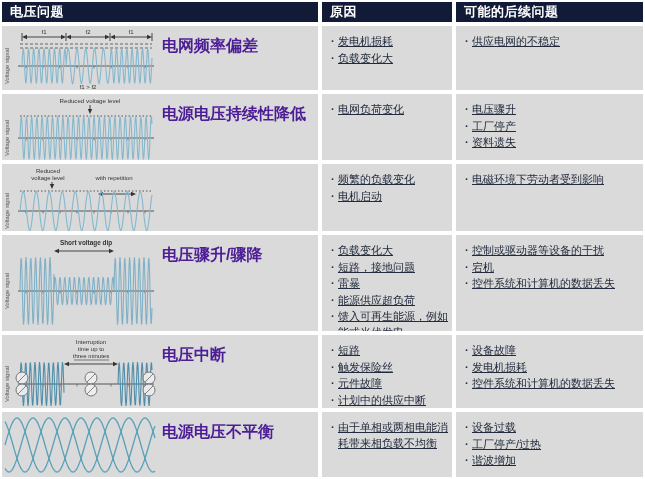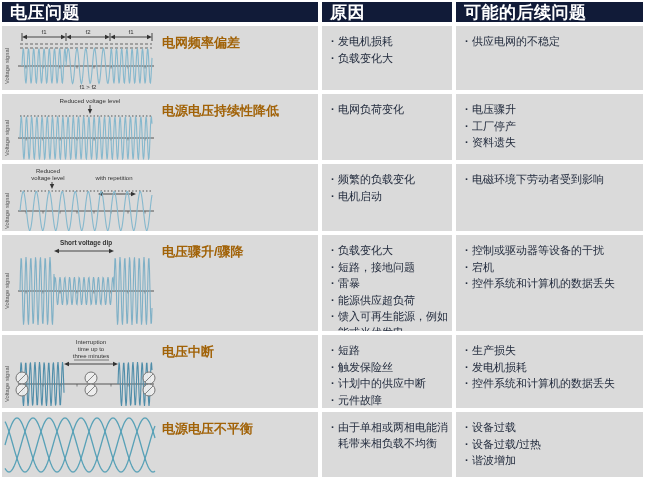--- a/index.html
+++ b/index.html
@@ -4,32 +4,32 @@
 <style>
   html,body{margin:0;padding:0;background:#ffffff;}
   .table{
     width:645px;height:479px;box-sizing:border-box;background:#ffffff;
     display:grid;grid-template-columns:316px 130px 187px;
     grid-template-rows:20px 64px 66px 67px 96px 73px 65px;
     gap:4px;padding:2px;
     font-family:"Liberation Sans","DejaVu Sans",sans-serif;
   }
   .hcell{
-    background:#111b38;color:#ffffff;font-weight:bold;font-size:17px;
+    background:#111b38;color:#ffffff;font-weight:bold;font-size:13px;
     display:flex;align-items:center;padding-left:8px;letter-spacing:.5px;
   }
   .pcell{background:#dadada;display:flex;overflow:hidden;}
   .wave{flex:0 0 158px;width:158px;padding-top:1px;}
   .plabel{
-    flex:1;font-size:13px;font-weight:700;color:#a16207;
+    flex:1;font-size:16px;font-weight:700;color:#4c1d95;
     padding:8px 6px 0 2px;line-height:1.45;
   }
   .lcell{background:#dadada;padding:8px 4px 0 7px;overflow:hidden;}
   ul.blist{margin:0;padding:0;list-style:none;font-size:11px;color:#232c3e;line-height:1.42;}
-  ul.blist li{position:relative;padding-left:9px;margin:0 0 1px 0;}
+  ul.blist li{position:relative;padding-left:9px;margin:0 0 1px 0;text-decoration:underline;}
   ul.blist li::before{content:"·";position:absolute;left:2px;top:0;font-weight:700;color:#232c3e;}
   svg text{font-family:"Liberation Sans","DejaVu Sans",sans-serif;}
 </style>
 </head>
 <body>
 
 <div class="table" id="grid">
   <div class="hcell">电压问题</div>
   <div class="hcell">原因</div>
   <div class="hcell">可能的后续问题</div>
@@ -215,44 +215,44 @@
           <circle cx="147" cy="54" r="6" fill="#efefef" fill-opacity="0.92" stroke="#777" stroke-width="1"></circle>
           <line x1="142.8" y1="58.2" x2="151.2" y2="49.8" stroke="#777" stroke-width="0.9"></line>
           <text x="7" y="48" font-size="5.8" fill="#555" text-anchor="middle" transform="rotate(-90 7 48)">Voltage signal</text>
         </svg></div>
       <div class="plabel">电压中断</div>
     </div>
     <div class="lcell">
       <ul class="blist">
         <li>短路</li>
         <li>触发保险丝</li>
+        <li>元件故障</li>
         <li>计划中的供应中断</li>
-        <li>元件故障</li>
-      </ul>
-    </div>
-    <div class="lcell">
-      <ul class="blist">
-        <li>生产损失</li>
+      </ul>
+    </div>
+    <div class="lcell">
+      <ul class="blist">
+        <li>设备故障</li>
         <li>发电机损耗</li>
         <li>控件系统和计算机的数据丢失</li>
       </ul>
     </div>
     <div class="pcell">
       <div class="wave"><svg width="158" height="65" viewBox="0 0 158 65">
           <path d="M3.0 32.0L3.5 30.2L4.0 28.5L4.5 26.7L5.0 25.0L5.5 23.3L6.0 21.7L6.5 20.1L7.0 18.5L7.5 17.0L8.0 15.6L8.5 14.2L9.0 12.9L9.5 11.7L10.0 10.6L10.5 9.6L11.0 8.6L11.5 7.8L12.0 7.1L12.5 6.4L13.0 5.9L13.5 5.5L14.0 5.2L14.5 5.1L15.0 5.0L15.5 5.1L16.0 5.2L16.5 5.5L17.0 5.9L17.5 6.4L18.0 7.1L18.5 7.8L19.0 8.6L19.5 9.6L20.0 10.6L20.5 11.7L21.0 12.9L21.5 14.2L22.0 15.6L22.5 17.0L23.0 18.5L23.5 20.1L24.0 21.7L24.5 23.3L25.0 25.0L25.5 26.7L26.0 28.5L26.5 30.2L27.0 32.0L27.5 33.8L28.0 35.5L28.5 37.3L29.0 39.0L29.5 40.7L30.0 42.3L30.5 43.9L31.0 45.5L31.5 47.0L32.0 48.4L32.5 49.8L33.0 51.1L33.5 52.3L34.0 53.4L34.5 54.4L35.0 55.4L35.5 56.2L36.0 56.9L36.5 57.6L37.0 58.1L37.5 58.5L38.0 58.8L38.5 58.9L39.0 59.0L39.5 58.9L40.0 58.8L40.5 58.5L41.0 58.1L41.5 57.6L42.0 56.9L42.5 56.2L43.0 55.4L43.5 54.4L44.0 53.4L44.5 52.3L45.0 51.1L45.5 49.8L46.0 48.4L46.5 47.0L47.0 45.5L47.5 43.9L48.0 42.3L48.5 40.7L49.0 39.0L49.5 37.3L50.0 35.5L50.5 33.8L51.0 32.0L51.5 30.2L52.0 28.5L52.5 26.7L53.0 25.0L53.5 23.3L54.0 21.7L54.5 20.1L55.0 18.5L55.5 17.0L56.0 15.6L56.5 14.2L57.0 12.9L57.5 11.7L58.0 10.6L58.5 9.6L59.0 8.6L59.5 7.8L60.0 7.1L60.5 6.4L61.0 5.9L61.5 5.5L62.0 5.2L62.5 5.1L63.0 5.0L63.5 5.1L64.0 5.2L64.5 5.5L65.0 5.9L65.5 6.4L66.0 7.1L66.5 7.8L67.0 8.6L67.5 9.6L68.0 10.6L68.5 11.7L69.0 12.9L69.5 14.2L70.0 15.6L70.5 17.0L71.0 18.5L71.5 20.1L72.0 21.7L72.5 23.3L73.0 25.0L73.5 26.7L74.0 28.5L74.5 30.2L75.0 32.0L75.5 33.8L76.0 35.5L76.5 37.3L77.0 39.0L77.5 40.7L78.0 42.3L78.5 43.9L79.0 45.5L79.5 47.0L80.0 48.4L80.5 49.8L81.0 51.1L81.5 52.3L82.0 53.4L82.5 54.4L83.0 55.4L83.5 56.2L84.0 56.9L84.5 57.6L85.0 58.1L85.5 58.5L86.0 58.8L86.5 58.9L87.0 59.0L87.5 58.9L88.0 58.8L88.5 58.5L89.0 58.1L89.5 57.6L90.0 56.9L90.5 56.2L91.0 55.4L91.5 54.4L92.0 53.4L92.5 52.3L93.0 51.1L93.5 49.8L94.0 48.4L94.5 47.0L95.0 45.5L95.5 43.9L96.0 42.3L96.5 40.7L97.0 39.0L97.5 37.3L98.0 35.5L98.5 33.8L99.0 32.0L99.5 30.2L100.0 28.5L100.5 26.7L101.0 25.0L101.5 23.3L102.0 21.7L102.5 20.1L103.0 18.5L103.5 17.0L104.0 15.6L104.5 14.2L105.0 12.9L105.5 11.7L106.0 10.6L106.5 9.6L107.0 8.6L107.5 7.8L108.0 7.1L108.5 6.4L109.0 5.9L109.5 5.5L110.0 5.2L110.5 5.1L111.0 5.0L111.5 5.1L112.0 5.2L112.5 5.5L113.0 5.9L113.5 6.4L114.0 7.1L114.5 7.8L115.0 8.6L115.5 9.6L116.0 10.6L116.5 11.7L117.0 12.9L117.5 14.2L118.0 15.6L118.5 17.0L119.0 18.5L119.5 20.1L120.0 21.7L120.5 23.3L121.0 25.0L121.5 26.7L122.0 28.5L122.5 30.2L123.0 32.0L123.5 33.8L124.0 35.5L124.5 37.3L125.0 39.0L125.5 40.7L126.0 42.3L126.5 43.9L127.0 45.5L127.5 47.0L128.0 48.4L128.5 49.8L129.0 51.1L129.5 52.3L130.0 53.4L130.5 54.4L131.0 55.4L131.5 56.2L132.0 56.9L132.5 57.6L133.0 58.1L133.5 58.5L134.0 58.8L134.5 58.9L135.0 59.0L135.5 58.9L136.0 58.8L136.5 58.5L137.0 58.1L137.5 57.6L138.0 56.9L138.5 56.2L139.0 55.4L139.5 54.4L140.0 53.4L140.5 52.3L141.0 51.1L141.5 49.8L142.0 48.4L142.5 47.0L143.0 45.5L143.5 43.9L144.0 42.3L144.5 40.7L145.0 39.0L145.5 37.3L146.0 35.5L146.5 33.8L147.0 32.0L147.5 30.2L148.0 28.5L148.5 26.7L149.0 25.0L149.5 23.3L150.0 21.7L150.5 20.1L151.0 18.5L151.5 17.0L152.0 15.6L152.5 14.2L153.0 12.9" stroke="#58a1b7" stroke-width="1.3" fill="none"></path>
           <path d="M3.0 8.6L3.5 9.5L4.0 10.6L4.5 11.7L5.0 12.9L5.5 14.2L6.0 15.6L6.5 17.0L7.0 18.5L7.5 20.0L8.0 21.7L8.5 23.3L9.0 25.0L9.5 26.7L10.0 28.5L10.5 30.2L11.0 32.0L11.5 33.8L12.0 35.5L12.5 37.3L13.0 39.0L13.5 40.7L14.0 42.3L14.5 43.9L15.0 45.5L15.5 47.0L16.0 48.4L16.5 49.8L17.0 51.1L17.5 52.3L18.0 53.4L18.5 54.4L19.0 55.4L19.5 56.2L20.0 56.9L20.5 57.6L21.0 58.1L21.5 58.5L22.0 58.8L22.5 58.9L23.0 59.0L23.5 58.9L24.0 58.8L24.5 58.5L25.0 58.1L25.5 57.6L26.0 56.9L26.5 56.2L27.0 55.4L27.5 54.5L28.0 53.4L28.5 52.3L29.0 51.1L29.5 49.8L30.0 48.4L30.5 47.0L31.0 45.5L31.5 44.0L32.0 42.3L32.5 40.7L33.0 39.0L33.5 37.3L34.0 35.5L34.5 33.8L35.0 32.0L35.5 30.2L36.0 28.5L36.5 26.7L37.0 25.0L37.5 23.3L38.0 21.7L38.5 20.1L39.0 18.5L39.5 17.0L40.0 15.6L40.5 14.2L41.0 12.9L41.5 11.7L42.0 10.6L42.5 9.6L43.0 8.6L43.5 7.8L44.0 7.1L44.5 6.4L45.0 5.9L45.5 5.5L46.0 5.2L46.5 5.1L47.0 5.0L47.5 5.1L48.0 5.2L48.5 5.5L49.0 5.9L49.5 6.4L50.0 7.1L50.5 7.8L51.0 8.6L51.5 9.5L52.0 10.6L52.5 11.7L53.0 12.9L53.5 14.2L54.0 15.6L54.5 17.0L55.0 18.5L55.5 20.0L56.0 21.7L56.5 23.3L57.0 25.0L57.5 26.7L58.0 28.5L58.5 30.2L59.0 32.0L59.5 33.8L60.0 35.5L60.5 37.3L61.0 39.0L61.5 40.7L62.0 42.3L62.5 43.9L63.0 45.5L63.5 47.0L64.0 48.4L64.5 49.8L65.0 51.1L65.5 52.3L66.0 53.4L66.5 54.4L67.0 55.4L67.5 56.2L68.0 56.9L68.5 57.6L69.0 58.1L69.5 58.5L70.0 58.8L70.5 58.9L71.0 59.0L71.5 58.9L72.0 58.8L72.5 58.5L73.0 58.1L73.5 57.6L74.0 56.9L74.5 56.2L75.0 55.4L75.5 54.5L76.0 53.4L76.5 52.3L77.0 51.1L77.5 49.8L78.0 48.4L78.5 47.0L79.0 45.5L79.5 44.0L80.0 42.3L80.5 40.7L81.0 39.0L81.5 37.3L82.0 35.5L82.5 33.8L83.0 32.0L83.5 30.2L84.0 28.5L84.5 26.7L85.0 25.0L85.5 23.3L86.0 21.7L86.5 20.1L87.0 18.5L87.5 17.0L88.0 15.6L88.5 14.2L89.0 12.9L89.5 11.7L90.0 10.6L90.5 9.6L91.0 8.6L91.5 7.8L92.0 7.1L92.5 6.4L93.0 5.9L93.5 5.5L94.0 5.2L94.5 5.1L95.0 5.0L95.5 5.1L96.0 5.2L96.5 5.5L97.0 5.9L97.5 6.4L98.0 7.1L98.5 7.8L99.0 8.6L99.5 9.5L100.0 10.6L100.5 11.7L101.0 12.9L101.5 14.2L102.0 15.6L102.5 17.0L103.0 18.5L103.5 20.0L104.0 21.7L104.5 23.3L105.0 25.0L105.5 26.7L106.0 28.5L106.5 30.2L107.0 32.0L107.5 33.8L108.0 35.5L108.5 37.3L109.0 39.0L109.5 40.7L110.0 42.3L110.5 43.9L111.0 45.5L111.5 47.0L112.0 48.4L112.5 49.8L113.0 51.1L113.5 52.3L114.0 53.4L114.5 54.4L115.0 55.4L115.5 56.2L116.0 56.9L116.5 57.6L117.0 58.1L117.5 58.5L118.0 58.8L118.5 58.9L119.0 59.0L119.5 58.9L120.0 58.8L120.5 58.5L121.0 58.1L121.5 57.6L122.0 56.9L122.5 56.2L123.0 55.4L123.5 54.5L124.0 53.4L124.5 52.3L125.0 51.1L125.5 49.8L126.0 48.4L126.5 47.0L127.0 45.5L127.5 44.0L128.0 42.3L128.5 40.7L129.0 39.0L129.5 37.3L130.0 35.5L130.5 33.8L131.0 32.0L131.5 30.2L132.0 28.5L132.5 26.7L133.0 25.0L133.5 23.3L134.0 21.7L134.5 20.1L135.0 18.5L135.5 17.0L136.0 15.6L136.5 14.2L137.0 12.9L137.5 11.7L138.0 10.6L138.5 9.6L139.0 8.6L139.5 7.8L140.0 7.1L140.5 6.4L141.0 5.9L141.5 5.5L142.0 5.2L142.5 5.1L143.0 5.0L143.5 5.1L144.0 5.2L144.5 5.5L145.0 5.9L145.5 6.4L146.0 7.1L146.5 7.8L147.0 8.6L147.5 9.5L148.0 10.6L148.5 11.7L149.0 12.9L149.5 14.2L150.0 15.6L150.5 17.0L151.0 18.5L151.5 20.0L152.0 21.7L152.5 23.3L153.0 25.0" stroke="#58a1b7" stroke-width="1.3" fill="none"></path>
           <path d="M3.0 55.4L3.5 56.2L4.0 56.9L4.5 57.6L5.0 58.1L5.5 58.5L6.0 58.8L6.5 58.9L7.0 59.0L7.5 58.9L8.0 58.8L8.5 58.5L9.0 58.1L9.5 57.6L10.0 56.9L10.5 56.2L11.0 55.4L11.5 54.4L12.0 53.4L12.5 52.3L13.0 51.1L13.5 49.8L14.0 48.4L14.5 47.0L15.0 45.5L15.5 43.9L16.0 42.3L16.5 40.7L17.0 39.0L17.5 37.3L18.0 35.5L18.5 33.8L19.0 32.0L19.5 30.2L20.0 28.5L20.5 26.7L21.0 25.0L21.5 23.3L22.0 21.7L22.5 20.1L23.0 18.5L23.5 17.0L24.0 15.6L24.5 14.2L25.0 12.9L25.5 11.7L26.0 10.6L26.5 9.5L27.0 8.6L27.5 7.8L28.0 7.1L28.5 6.4L29.0 5.9L29.5 5.5L30.0 5.2L30.5 5.1L31.0 5.0L31.5 5.1L32.0 5.2L32.5 5.5L33.0 5.9L33.5 6.4L34.0 7.1L34.5 7.8L35.0 8.6L35.5 9.6L36.0 10.6L36.5 11.7L37.0 12.9L37.5 14.2L38.0 15.6L38.5 17.0L39.0 18.5L39.5 20.1L40.0 21.7L40.5 23.3L41.0 25.0L41.5 26.7L42.0 28.5L42.5 30.2L43.0 32.0L43.5 33.8L44.0 35.5L44.5 37.3L45.0 39.0L45.5 40.7L46.0 42.3L46.5 43.9L47.0 45.5L47.5 47.0L48.0 48.4L48.5 49.8L49.0 51.1L49.5 52.3L50.0 53.4L50.5 54.5L51.0 55.4L51.5 56.2L52.0 56.9L52.5 57.6L53.0 58.1L53.5 58.5L54.0 58.8L54.5 58.9L55.0 59.0L55.5 58.9L56.0 58.8L56.5 58.5L57.0 58.1L57.5 57.6L58.0 56.9L58.5 56.2L59.0 55.4L59.5 54.4L60.0 53.4L60.5 52.3L61.0 51.1L61.5 49.8L62.0 48.4L62.5 47.0L63.0 45.5L63.5 43.9L64.0 42.3L64.5 40.7L65.0 39.0L65.5 37.3L66.0 35.5L66.5 33.8L67.0 32.0L67.5 30.2L68.0 28.5L68.5 26.7L69.0 25.0L69.5 23.3L70.0 21.7L70.5 20.1L71.0 18.5L71.5 17.0L72.0 15.6L72.5 14.2L73.0 12.9L73.5 11.7L74.0 10.6L74.5 9.5L75.0 8.6L75.5 7.8L76.0 7.1L76.5 6.4L77.0 5.9L77.5 5.5L78.0 5.2L78.5 5.1L79.0 5.0L79.5 5.1L80.0 5.2L80.5 5.5L81.0 5.9L81.5 6.4L82.0 7.1L82.5 7.8L83.0 8.6L83.5 9.6L84.0 10.6L84.5 11.7L85.0 12.9L85.5 14.2L86.0 15.6L86.5 17.0L87.0 18.5L87.5 20.1L88.0 21.7L88.5 23.3L89.0 25.0L89.5 26.7L90.0 28.5L90.5 30.2L91.0 32.0L91.5 33.8L92.0 35.5L92.5 37.3L93.0 39.0L93.5 40.7L94.0 42.3L94.5 43.9L95.0 45.5L95.5 47.0L96.0 48.4L96.5 49.8L97.0 51.1L97.5 52.3L98.0 53.4L98.5 54.5L99.0 55.4L99.5 56.2L100.0 56.9L100.5 57.6L101.0 58.1L101.5 58.5L102.0 58.8L102.5 58.9L103.0 59.0L103.5 58.9L104.0 58.8L104.5 58.5L105.0 58.1L105.5 57.6L106.0 56.9L106.5 56.2L107.0 55.4L107.5 54.4L108.0 53.4L108.5 52.3L109.0 51.1L109.5 49.8L110.0 48.4L110.5 47.0L111.0 45.5L111.5 43.9L112.0 42.3L112.5 40.7L113.0 39.0L113.5 37.3L114.0 35.5L114.5 33.8L115.0 32.0L115.5 30.2L116.0 28.5L116.5 26.7L117.0 25.0L117.5 23.3L118.0 21.7L118.5 20.1L119.0 18.5L119.5 17.0L120.0 15.6L120.5 14.2L121.0 12.9L121.5 11.7L122.0 10.6L122.5 9.5L123.0 8.6L123.5 7.8L124.0 7.1L124.5 6.4L125.0 5.9L125.5 5.5L126.0 5.2L126.5 5.1L127.0 5.0L127.5 5.1L128.0 5.2L128.5 5.5L129.0 5.9L129.5 6.4L130.0 7.1L130.5 7.8L131.0 8.6L131.5 9.6L132.0 10.6L132.5 11.7L133.0 12.9L133.5 14.2L134.0 15.6L134.5 17.0L135.0 18.5L135.5 20.1L136.0 21.7L136.5 23.3L137.0 25.0L137.5 26.7L138.0 28.5L138.5 30.2L139.0 32.0L139.5 33.8L140.0 35.5L140.5 37.3L141.0 39.0L141.5 40.7L142.0 42.3L142.5 43.9L143.0 45.5L143.5 47.0L144.0 48.4L144.5 49.8L145.0 51.1L145.5 52.3L146.0 53.4L146.5 54.5L147.0 55.4L147.5 56.2L148.0 56.9L148.5 57.6L149.0 58.1L149.5 58.5L150.0 58.8L150.5 58.9L151.0 59.0L151.5 58.9L152.0 58.8L152.5 58.5L153.0 58.1" stroke="#58a1b7" stroke-width="1.3" fill="none"></path>
         </svg></div>
       <div class="plabel">电源电压不平衡</div>
     </div>
     <div class="lcell">
       <ul class="blist">
         <li>由于单相或两相电能消耗带来相负载不均衡</li>
       </ul>
     </div>
     <div class="lcell">
       <ul class="blist">
         <li>设备过载</li>
-        <li>设备过载/过热</li>
+        <li>工厂停产/过热</li>
         <li>谐波增加</li>
       </ul>
     </div>
   </div>
 
 </body></html>

